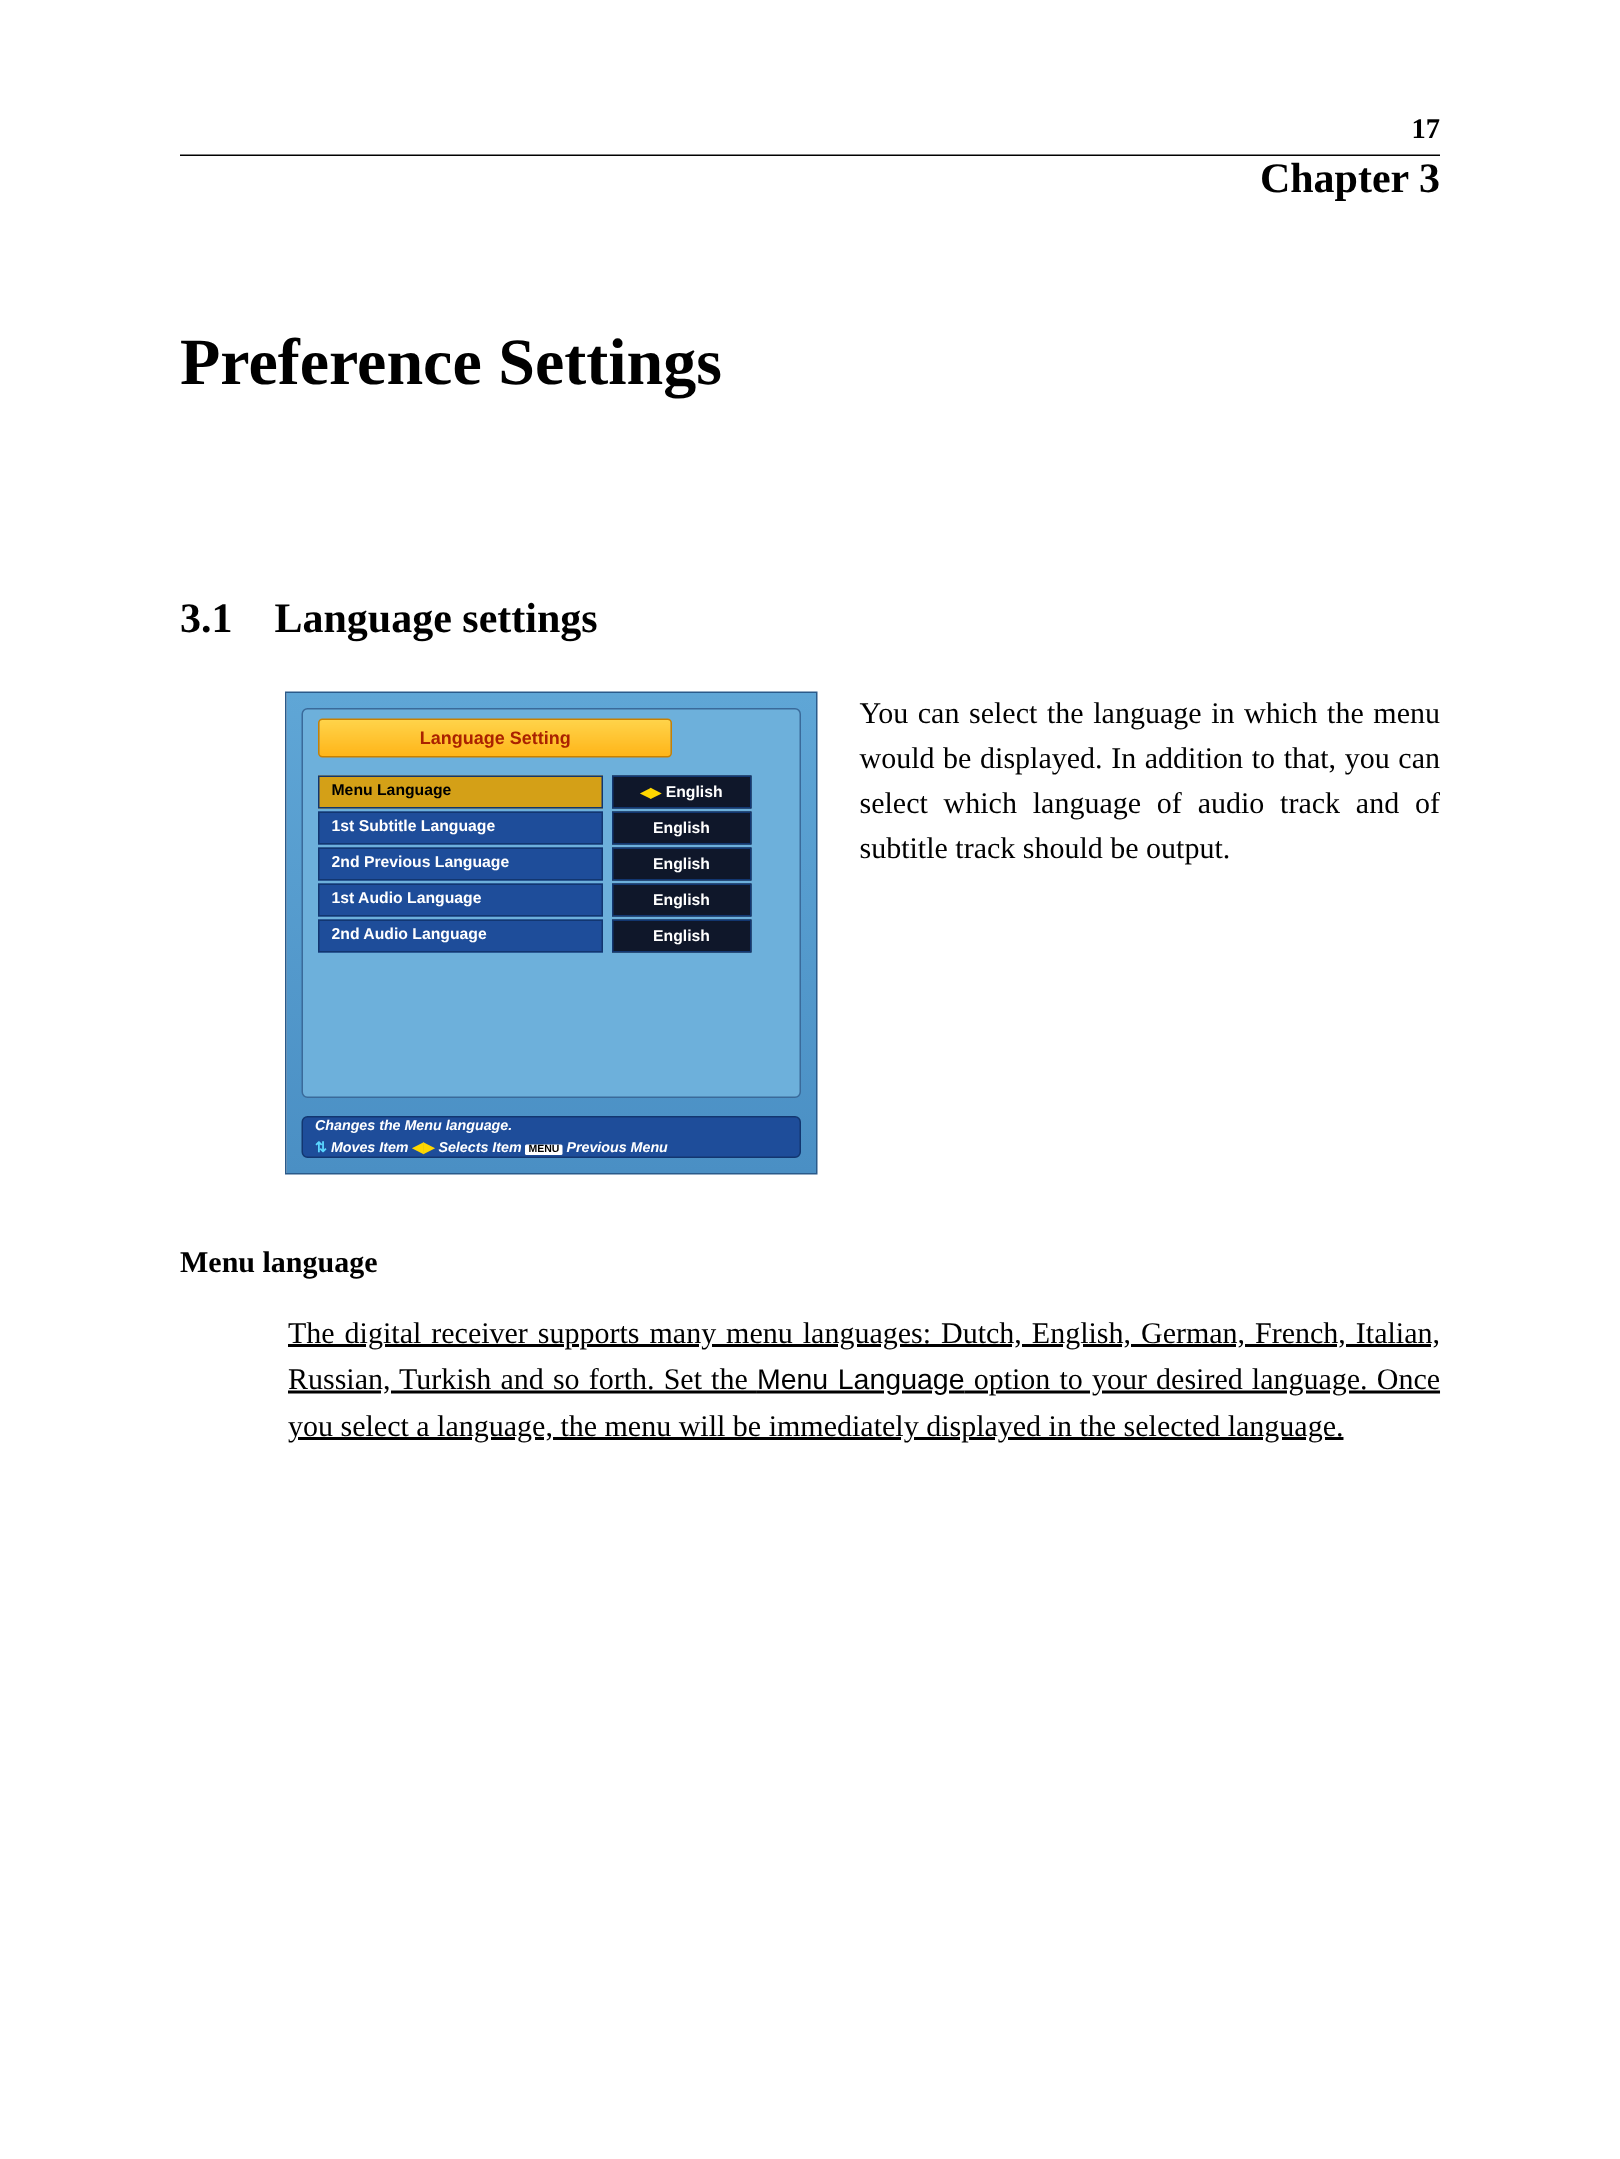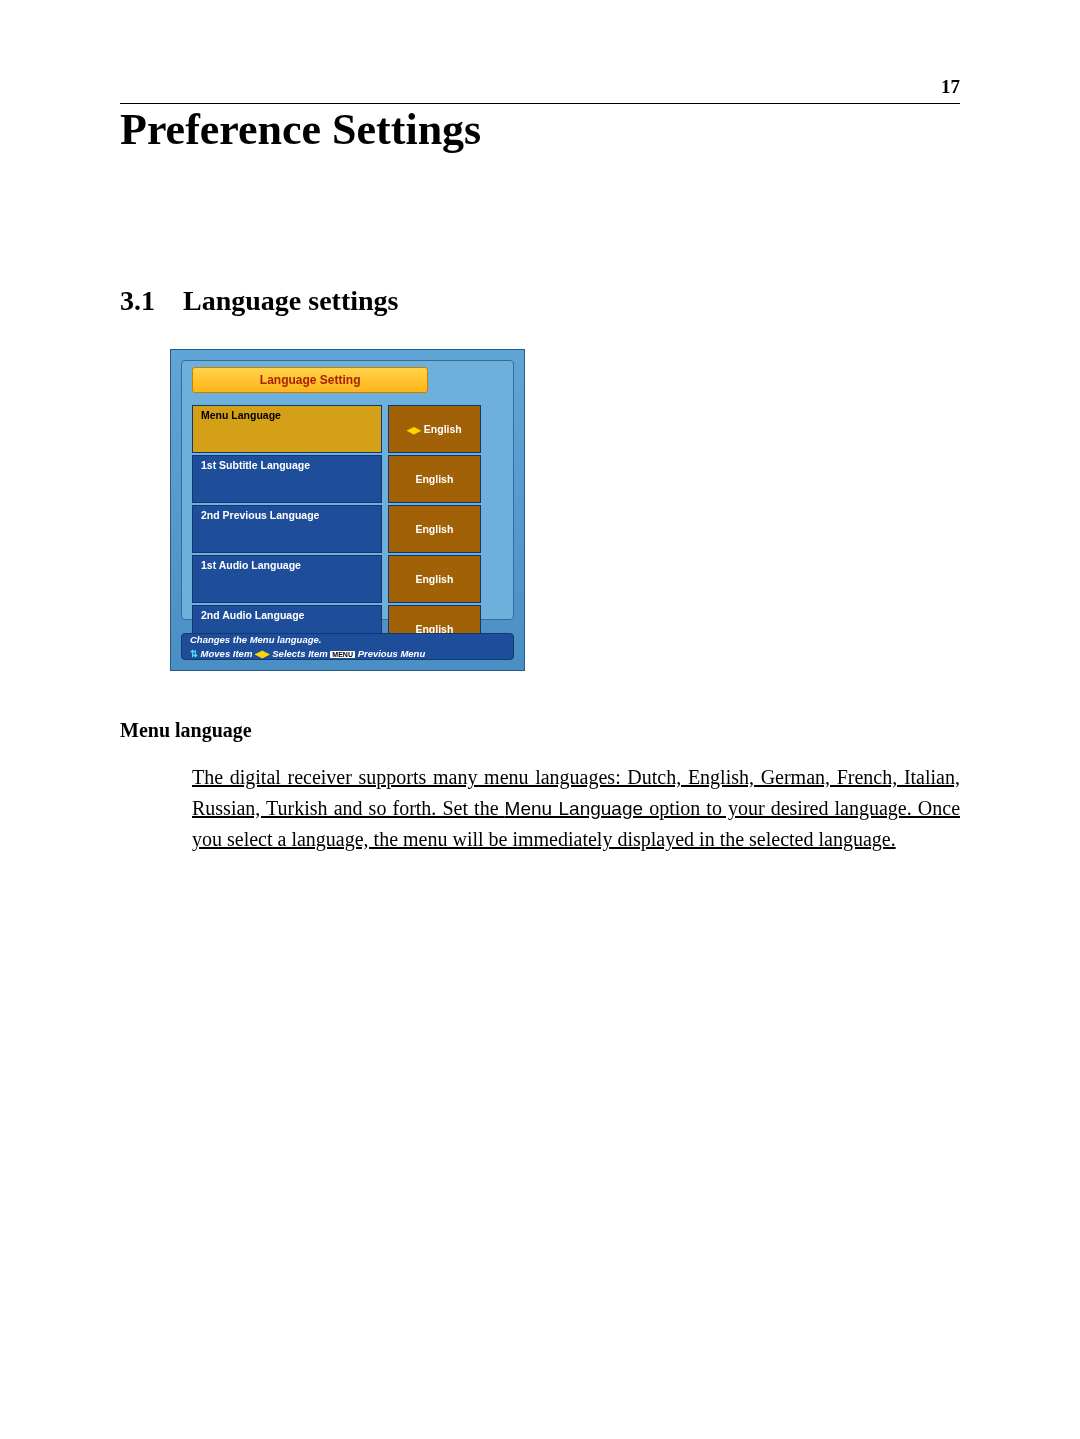--- a/index.html
+++ b/index.html
@@ -53,21 +53,21 @@
     font-family: Georgia, serif;
   }
   .two-col {
     display: flex;
     gap: 28px;
     margin-bottom: 48px;
     align-items: flex-start;
   }
   .screenshot-col {
     flex: 0 0 auto;
-    margin-left: 50px;
+    margin-left: 70px;
   }
   .screenshot {
     width: 355px;
     height: 322px;
     background: linear-gradient(180deg, #5fa6d6 0%, #4a8fc4 100%);
     border: 1px solid #2a5a8a;
     position: relative;
     padding: 10px;
   }
   .ss-inner {
@@ -106,24 +106,24 @@
     font-weight: bold;
     border: 1px solid #123670;
     white-space: nowrap;
   }
   .ss-label.selected {
     background: #d4a017;
     color: #000;
     font-style: normal;
   }
   .ss-value {
-    background: #a16207;
+    background: #0f172a;
     color: #fff;
     font-size: 10.5px;
-    padding: 17px 6px;
+    padding: 4px 6px;
     width: 30%;
     text-align: center;
     font-family: Arial, sans-serif;
     font-weight: bold;
     border: 1px solid #123670;
   }
   .ss-value.selected {
     color: #fff;
   }
   .ss-value .arrows {
@@ -196,20 +196,21 @@
 </style>
 </head>
 <body>
 
 <div class="page">
 
   <div class="header-rule">
     <span class="page-number">17</span>
   </div>
 
+  <div class="chapter-label">Chapter 3</div>
   <div class="chapter-title">Preference Settings</div>
 
   <div class="section-heading">
     <span>3.1</span>
     &nbsp;&nbsp;
     <span>Language settings</span>
   </div>
 
   <div class="two-col">
     <div class="screenshot-col">
@@ -246,20 +247,21 @@
             <span class="icon-h">◀▶</span>
             <span>Selects Item</span>
             <span class="icon-menu">MENU</span>
             <span>Previous Menu</span>
           </div>
         </div>
       </div>
     </div>
 
     <div class="text-col">
+      <p>You can select the language in which the menu would be displayed. In addition to that, you can select which language of audio track and of subtitle track should be output.</p>
     </div>
   </div>
 
   <div class="subheading">Menu language</div>
 
   <p class="body-para">
     <span>The digital receiver supports many menu languages: Dutch, English, German, French, Italian, Russian, Turkish and so forth. Set the </span><span class="sans">Menu Language</span><span> option to your desired language. Once you select a language, the menu will be immediately displayed in the selected language.</span>
   </p>
 
 </div>

